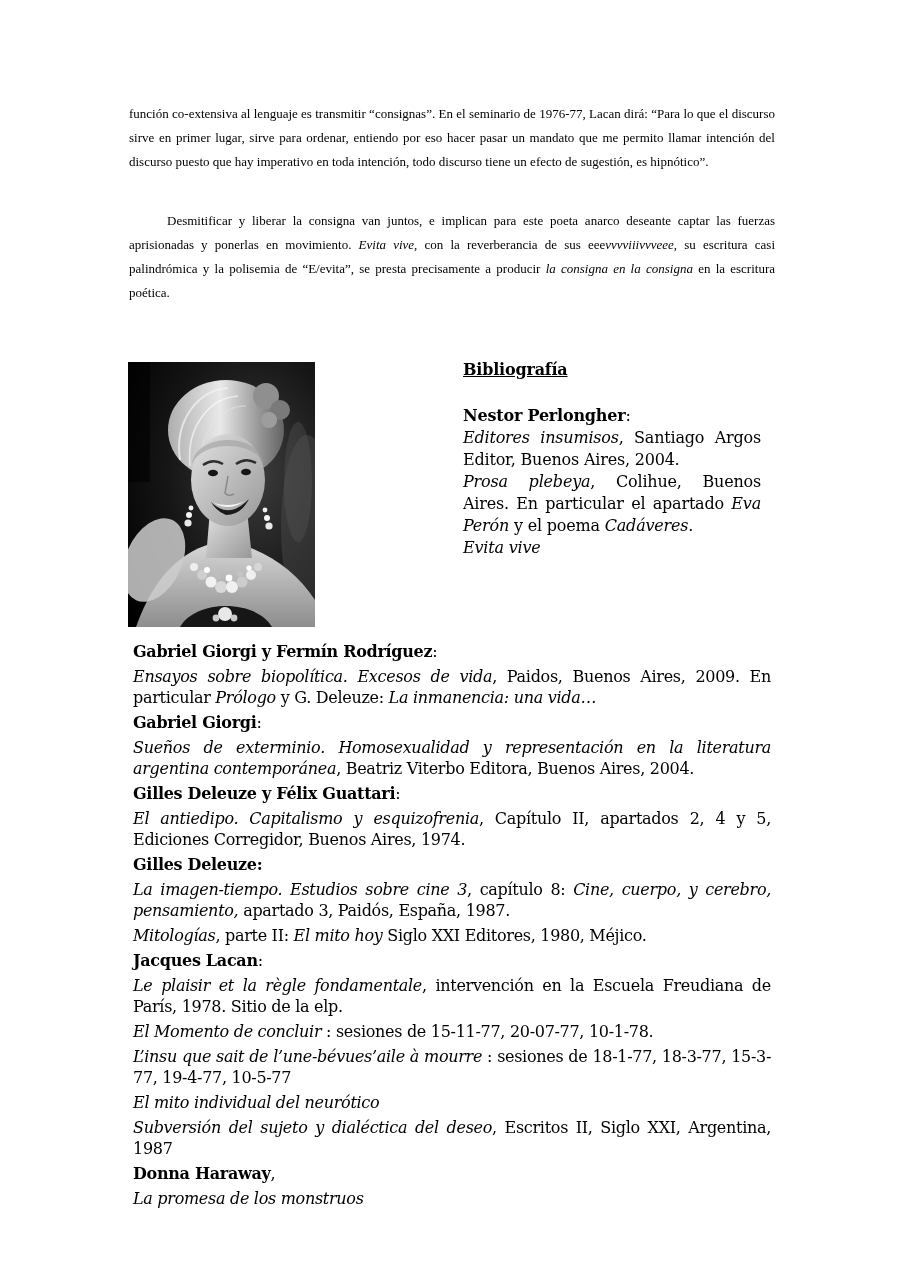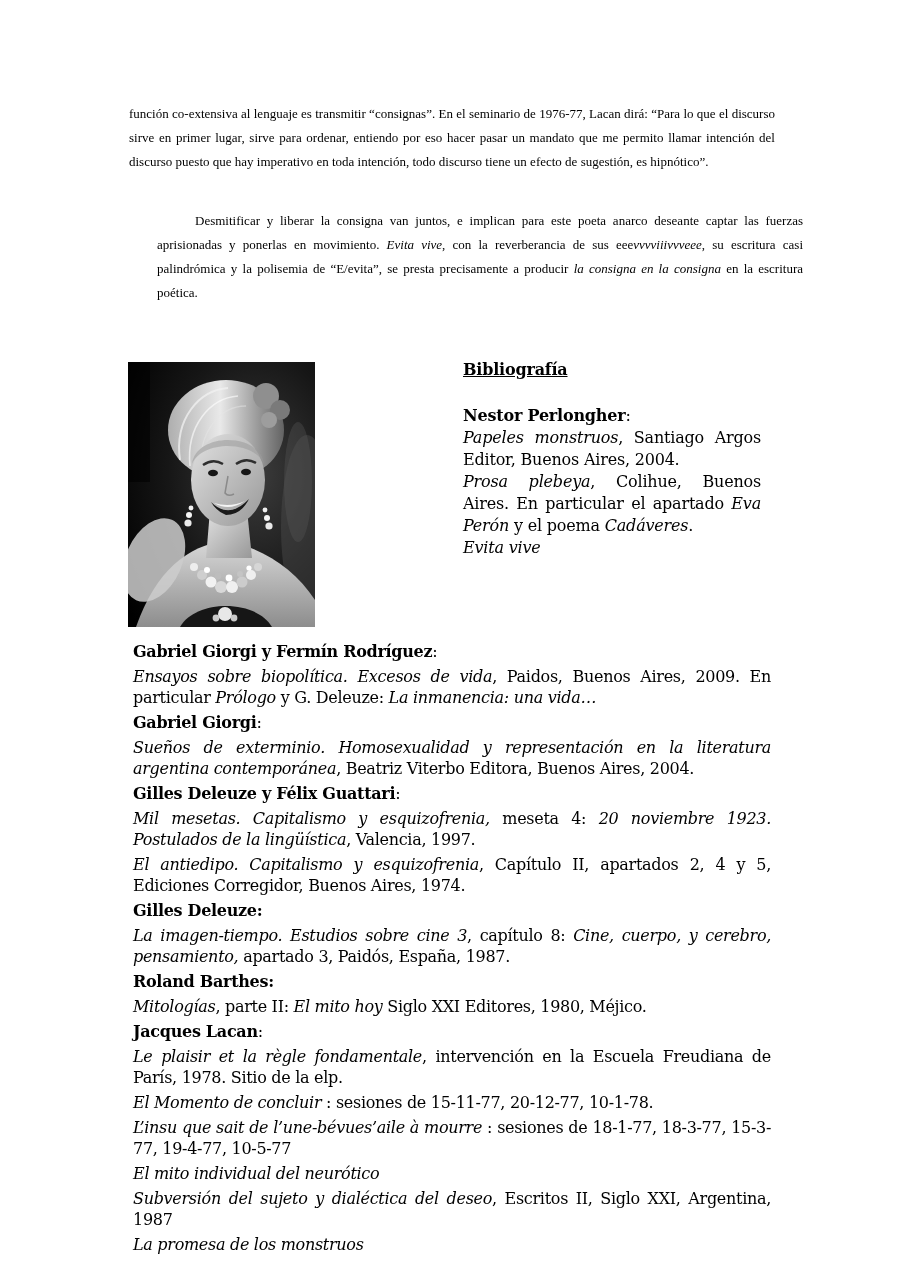--- a/index.html
+++ b/index.html
@@ -14,21 +14,21 @@
   .para {
     position: absolute;
     left: 129px;
     width: 646px;
     margin: 0;
     text-align: justify;
     font-size: 13px;
     line-height: 24px;
   }
   #para1 { top: 102px; }
-  #para2 { top: 209px; text-indent: 38px; margin-left: 28px; }
+  #para2 { top: 209px; text-indent: 38px; }
 
   .photo-frame {
     position: absolute;
     left: 128px; top: 362px;
     width: 187px; height: 265px;
     background: #000;
   }
   .photo-frame svg { display: block; }
 
   .side-biblio {
@@ -137,38 +137,37 @@
     <circle cx="97" cy="252" r="7" fill="#e8e8e8"></circle>
     <circle cx="88" cy="256" r="3.4" fill="#c9c9c9"></circle>
     <circle cx="106" cy="256" r="3.4" fill="#c9c9c9"></circle>
   </svg>
 </div>
 
 <div class="side-biblio">
   <p class="heading-line"><span class="bd un">Bibliografía</span></p>
   <div>
       <p><span class="bd">Nestor Perlongher</span><span>:</span></p>
-      <p><span class="it">Papeles monstruos</span><span>, Santiago Argos Editor, Buenos Aires, 2004.</span></p>
+      <p><span class="it">Editores insumisos</span><span>, Santiago Argos Editor, Buenos Aires, 2004.</span></p>
       <p><span class="it">Prosa plebeya</span><span>, Colihue, Buenos Aires. En particular el apartado </span><span class="it">Eva Perón</span><span> y el poema </span><span class="it">Cadáveres</span><span>.</span></p>
       <p><span class="it">Evita vive</span></p>
     </div>
 </div>
 
 <div class="main-biblio">
     <p><span class="bd">Gabriel Giorgi y Fermín Rodríguez</span><span>:</span></p>
     <p><span class="it">Ensayos sobre biopolítica. Excesos de vida</span><span>, Paidos, Buenos Aires, 2009. En particular </span><span class="it">Prólogo</span><span> y G. Deleuze: </span><span class="it">La inmanencia: una vida…</span></p>
     <p><span class="bd">Gabriel Giorgi</span><span>:</span></p>
     <p><span class="it">Sueños de exterminio. Homosexualidad y representación en la literatura argentina contemporánea</span><span>, Beatriz Viterbo Editora, Buenos Aires, 2004.</span></p>
     <p><span class="bd">Gilles Deleuze y Félix Guattari</span><span>:</span></p>
-    <p><span class="it">Mil mesetas. Capitalismo y esquizofrenia,</span><span> meseta 4: </span><span class="it">20 noviembre 1923. Postulados de la lingüística</span><span>, Valencia, 1997.</span></p>
     <p><span class="it">El antiedipo. Capitalismo y esquizofrenia</span><span>, Capítulo II, apartados 2, 4 y 5, Ediciones Corregidor, Buenos Aires, 1974.</span></p>
     <p><span class="bd">Gilles Deleuze:</span></p>
     <p><span class="it">La imagen-tiempo. Estudios sobre cine 3</span><span>, capítulo 8: </span><span class="it">Cine, cuerpo, y cerebro, pensamiento,</span><span> apartado 3, Paidós, España, 1987.</span></p>
-    <p><span class="bd">Roland Barthes:</span></p>
     <p><span class="it">Mitologías</span><span>, parte II: </span><span class="it">El mito hoy</span><span>  Siglo XXI Editores, 1980, Méjico.</span></p>
     <p><span class="bd">Jacques Lacan</span><span>:</span></p>
     <p><span class="it">Le plaisir et la règle fondamentale</span><span>, intervención en la Escuela Freudiana de París, 1978. Sitio de la elp.</span></p>
-    <p><span class="it">El Momento de concluir</span><span> : sesiones de 15-11-77, 20-12-77, 10-1-78.</span></p>
+    <p><span class="it">El Momento de concluir</span><span> : sesiones de 15-11-77, 20-07-77, 10-1-78.</span></p>
     <p><span class="it">L’insu que sait de l’une-bévues’aile à mourre</span><span> : sesiones de 18-1-77, 18-3-77, 15-3-77, 19-4-77, 10-5-77</span></p>
     <p><span class="it">El mito individual del neurótico</span></p>
     <p><span class="it">Subversión del sujeto y dialéctica del deseo</span><span>, Escritos II, Siglo XXI, Argentina, 1987</span></p>
+    <p><span class="bd">Donna Haraway</span><span>,</span></p>
     <p><span class="it">La promesa de los monstruos</span></p>
   </div>
 
 </body></html>

